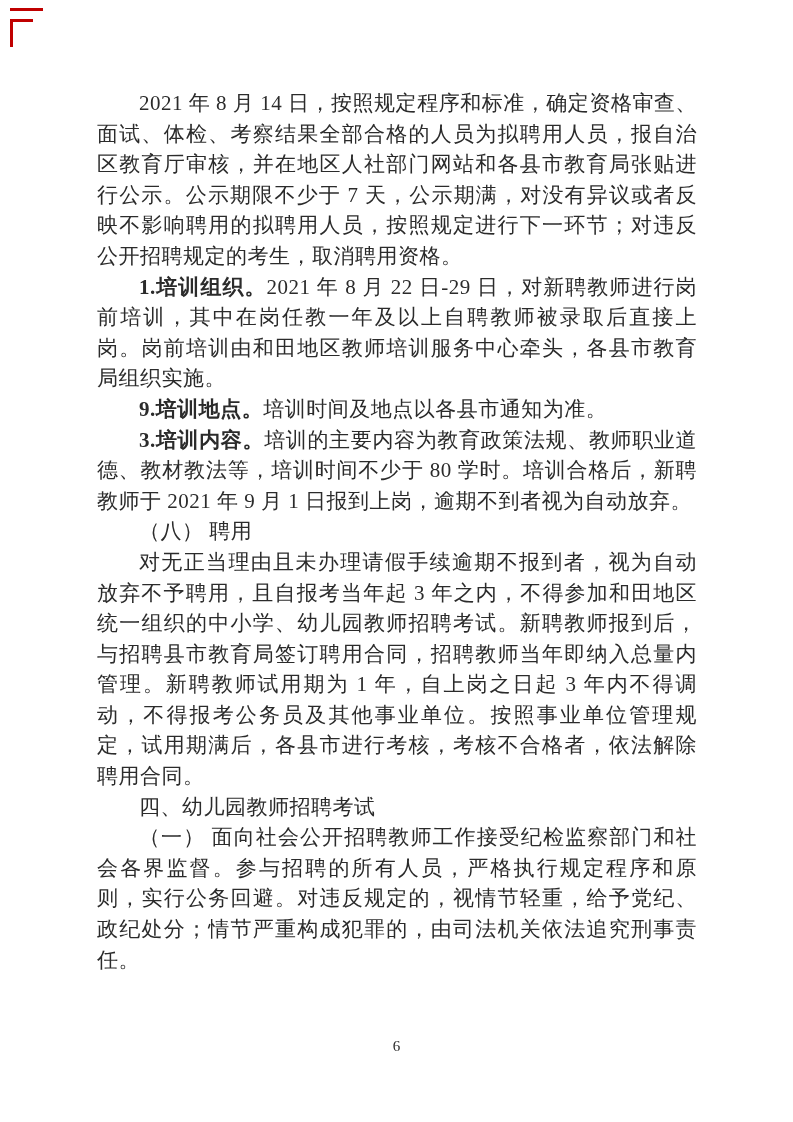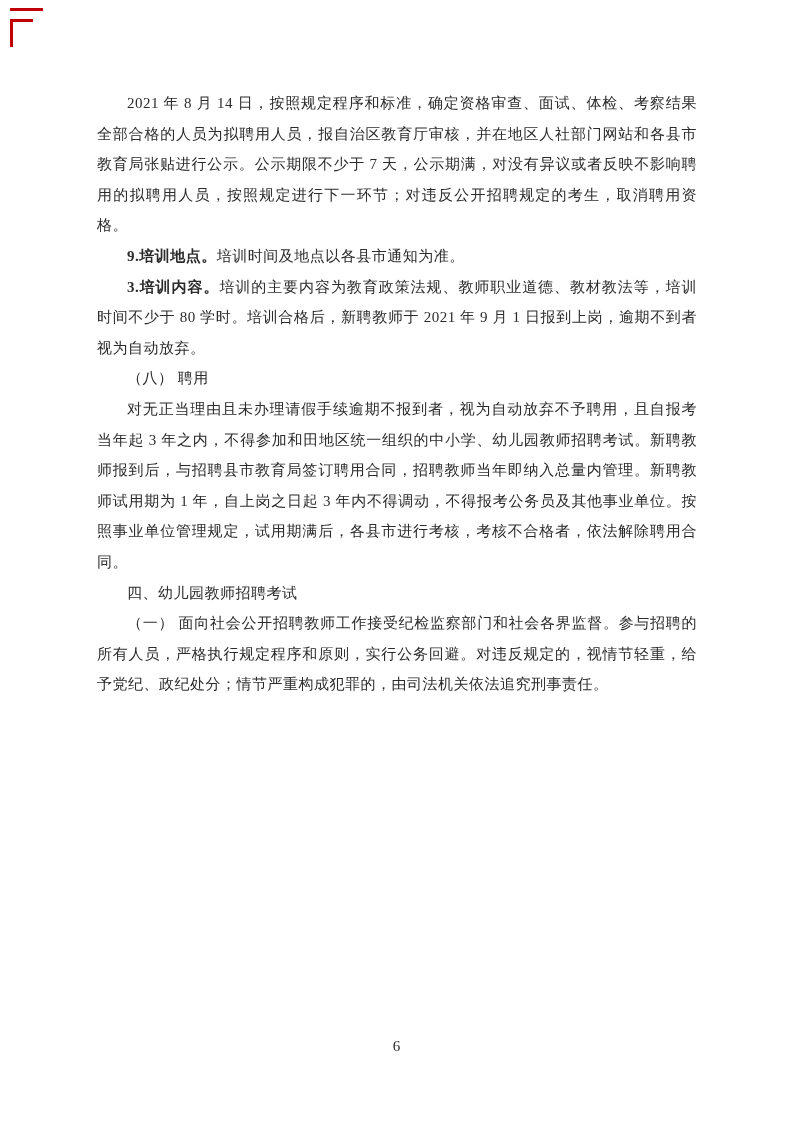--- a/index.html
+++ b/index.html
@@ -28,21 +28,21 @@
   }
   .corner-bar.b1 { left: 2px; top: 2px;  width: 33px; height: 3px; }
   .corner-bar.b2 { left: 2px; top: 13px; width: 23px; height: 3px; }
   .corner-bar.b3 { left: 2px; top: 13px; width: 3px;  height: 28px; }
   .doc-body {
     position: absolute;
     left: 97px;
     top: 88px;
     width: 600px;
     color: #2b2b2b;
-    font-size: 15px;
+    font-size: 21px;
     line-height: 30.6px;
     letter-spacing: 0.5px;
     text-align: justify;
     text-justify: inter-character;
   }
   .para {
     margin: 0;
     padding: 0;
     text-indent: 2em;
   }
@@ -66,20 +66,21 @@
 <div class="page">
 
   <div class="corner-mark">
     <div class="corner-bar b1" style="background: rgb(192, 0, 0);"></div>
     <div class="corner-bar b2" style="background: rgb(192, 0, 0);"></div>
     <div class="corner-bar b3" style="background: rgb(192, 0, 0);"></div>
   </div>
 
   <div class="doc-body" style="color: rgb(43, 43, 43);">
       <p class="para"><span class="">2021 年 8 月 14 日，按照规定程序和标准，确定资格审查、面试、体检、考察结果全部合格的人员为拟聘用人员，报自治区教育厅审核，并在地区人社部门网站和各县市教育局张贴进行公示。公示期限不少于 7 天，公示期满，对没有异议或者反映不影响聘用的拟聘用人员，按照规定进行下一环节；对违反公开招聘规定的考生，取消聘用资格。</span></p>
+      <p class="para"><span class="bold">1.培训组织。</span><span class="">2021 年 8 月 22 日-29 日，对新聘教师进行岗前培训，其中在岗任教一年及以上自聘教师被录取后直接上岗。岗前培训由和田地区教师培训服务中心牵头，各县市教育局组织实施。</span></p>
       <p class="para"><span class="bold">9.培训地点。</span><span class="">培训时间及地点以各县市通知为准。</span></p>
       <p class="para"><span class="bold">3.培训内容。</span><span class="">培训的主要内容为教育政策法规、教师职业道德、教材教法等，培训时间不少于 80 学时。培训合格后，新聘教师于 2021 年 9 月 1 日报到上岗，逾期不到者视为自动放弃。</span></p>
       <p class="para"><span class="">（八） 聘用</span></p>
       <p class="para"><span class="">对无正当理由且未办理请假手续逾期不报到者，视为自动放弃不予聘用，且自报考当年起 3 年之内，不得参加和田地区统一组织的中小学、幼儿园教师招聘考试。新聘教师报到后，与招聘县市教育局签订聘用合同，招聘教师当年即纳入总量内管理。新聘教师试用期为 1 年，自上岗之日起 3 年内不得调动，不得报考公务员及其他事业单位。按照事业单位管理规定，试用期满后，各县市进行考核，考核不合格者，依法解除聘用合同。</span></p>
       <p class="para"><span class="">四、幼儿园教师招聘考试</span></p>
       <p class="para"><span class="">（一） 面向社会公开招聘教师工作接受纪检监察部门和社会各界监督。参与招聘的所有人员，严格执行规定程序和原则，实行公务回避。对违反规定的，视情节轻重，给予党纪、政纪处分；情节严重构成犯罪的，由司法机关依法追究刑事责任。</span></p>
     </div>
 
   <div class="page-number">6</div>
 

